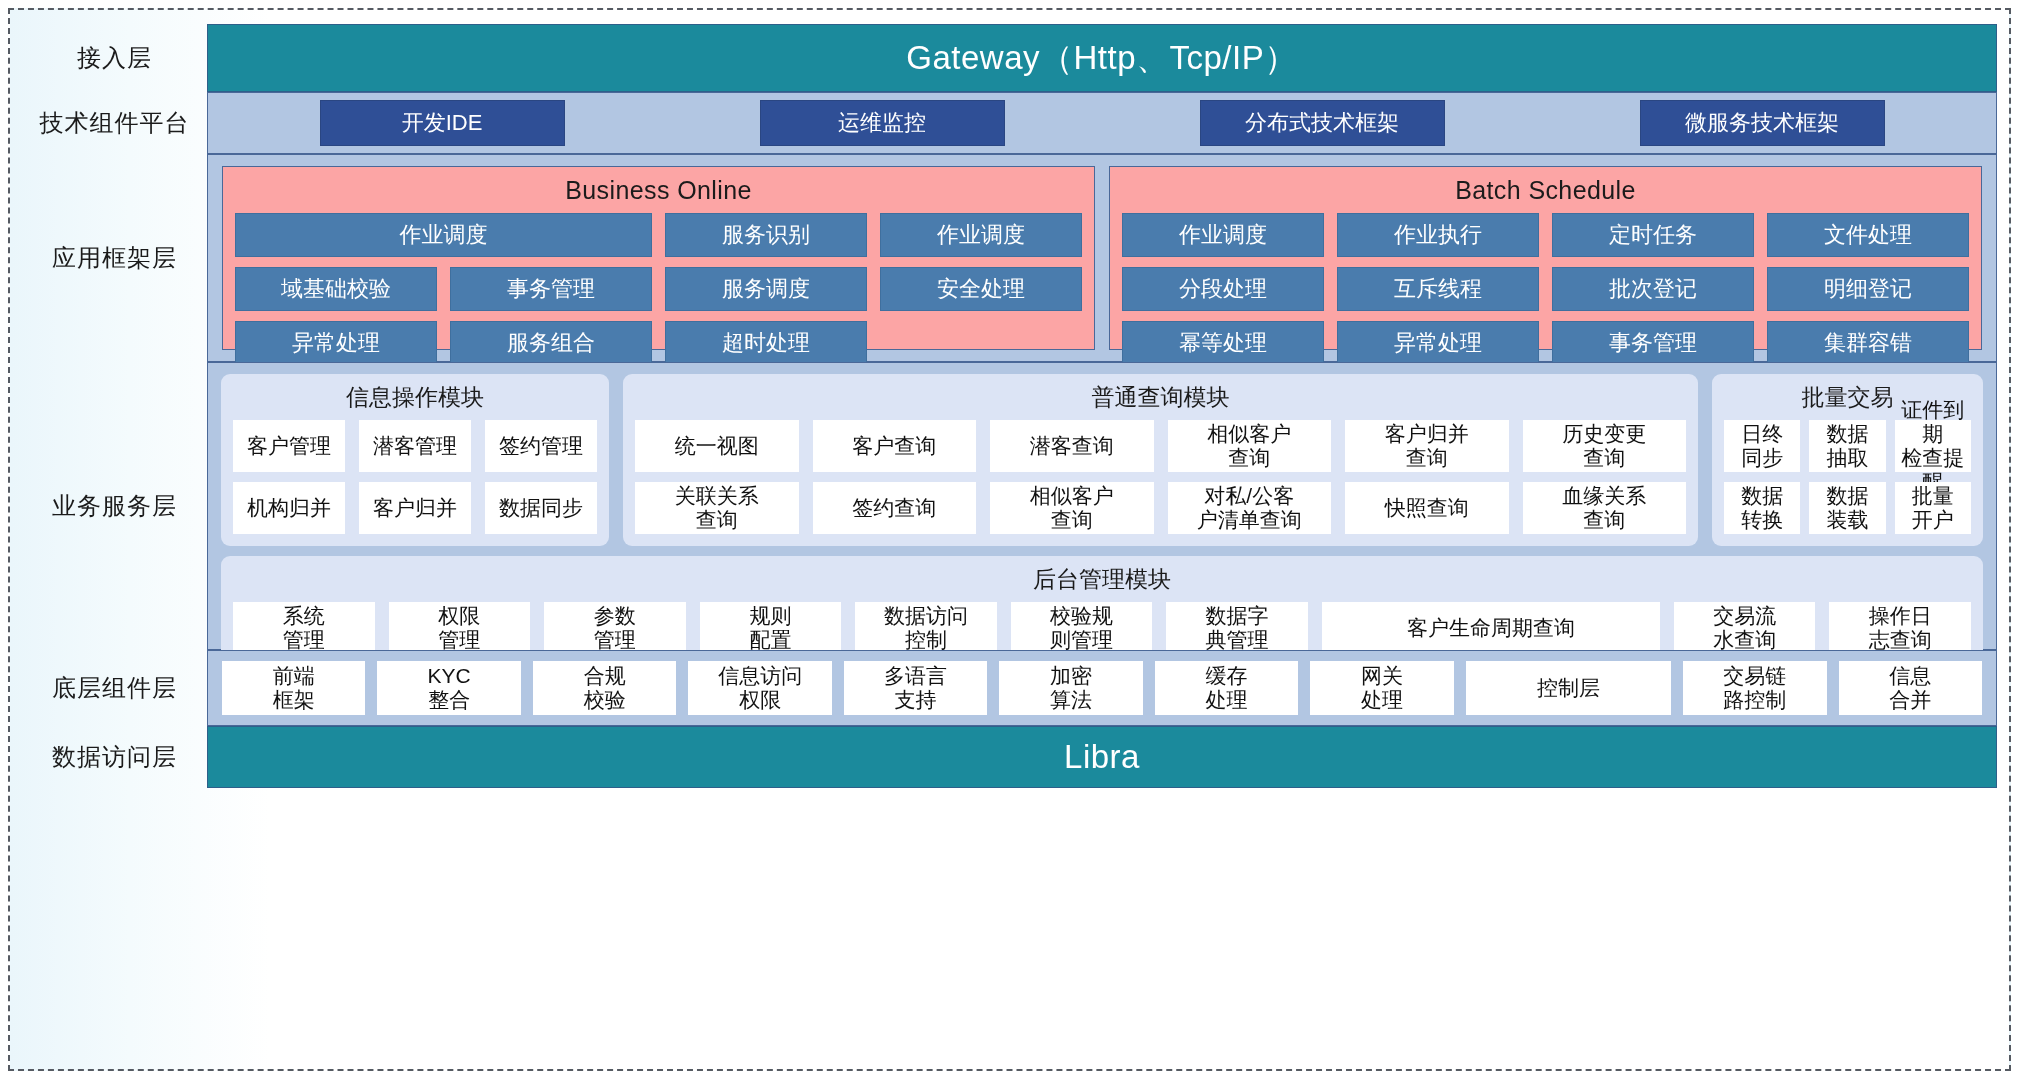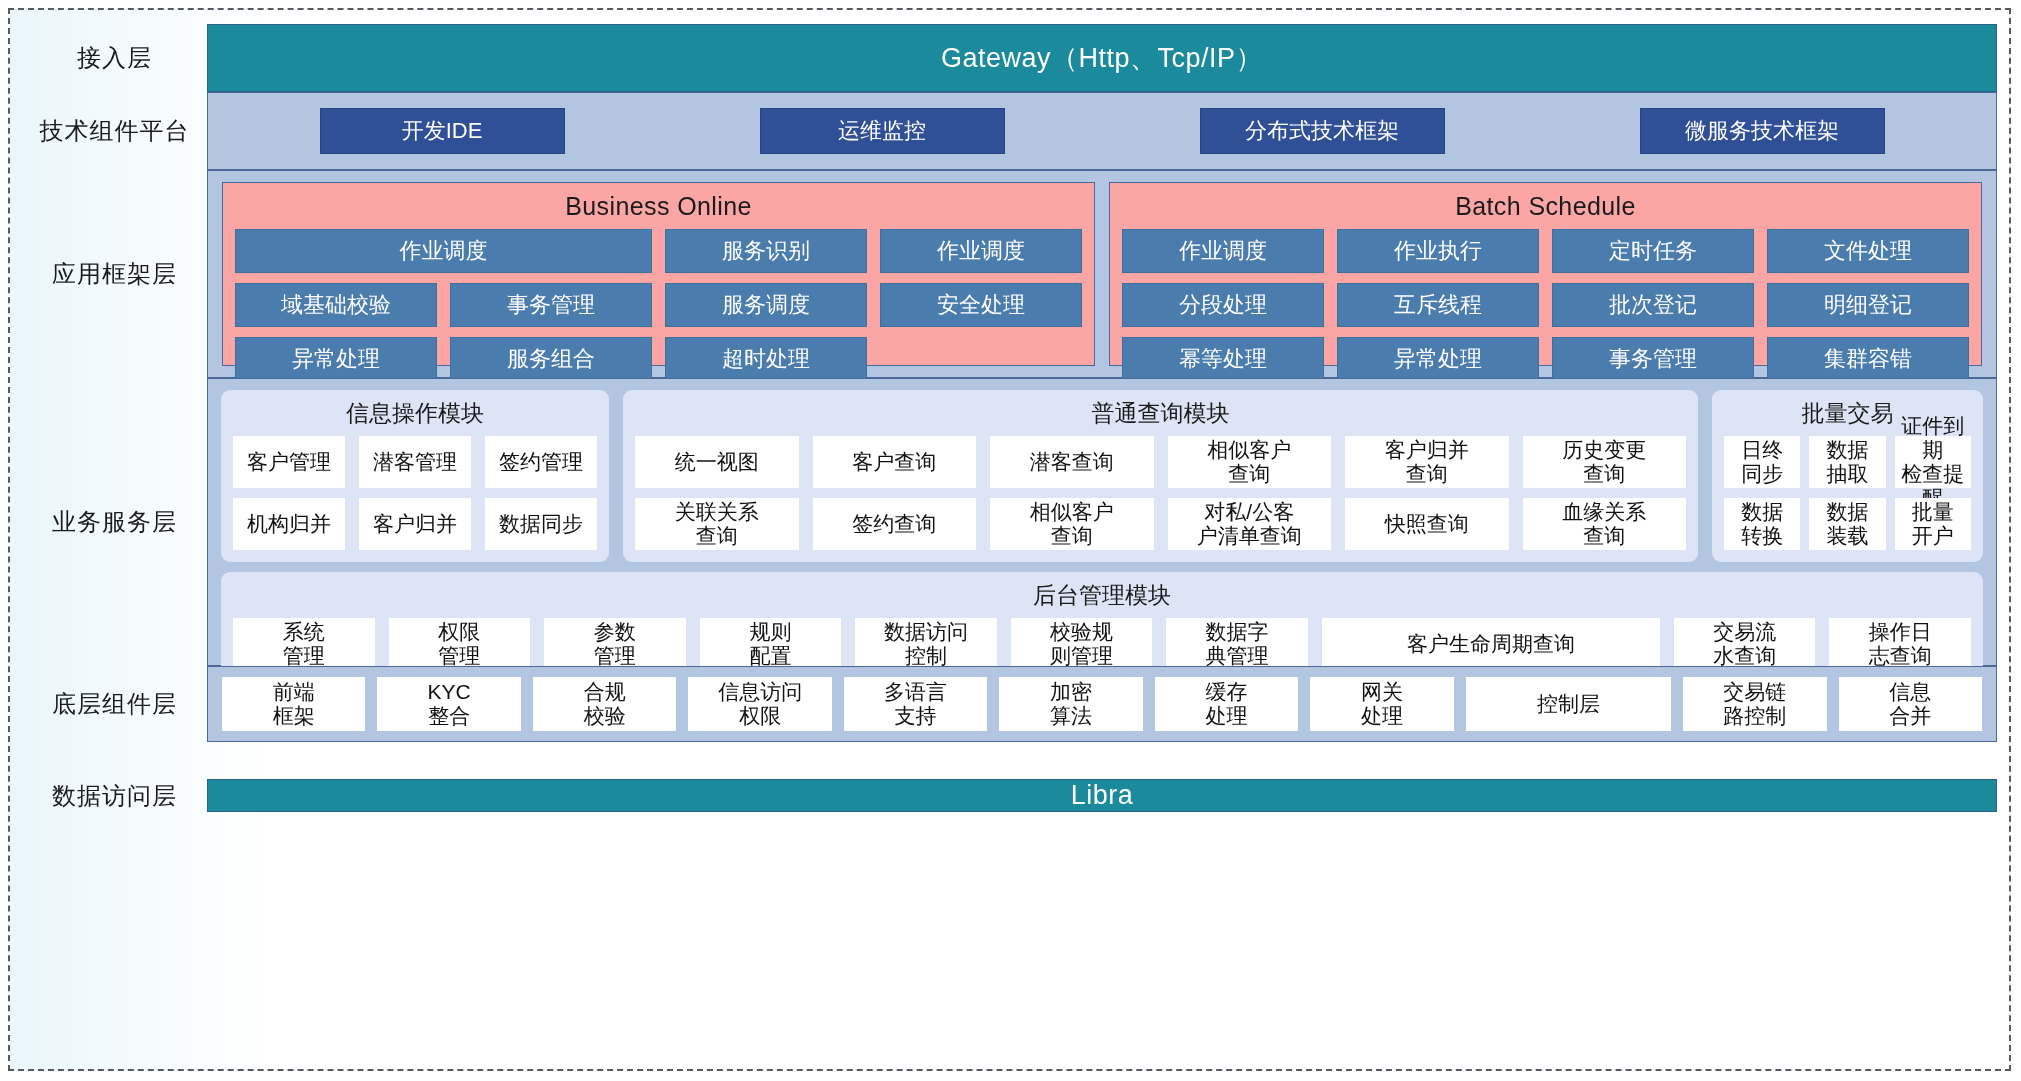--- a/index.html
+++ b/index.html
@@ -62,21 +62,21 @@
 
   
   .teal-bar {
     flex: 1 1 auto;
     background: #1b8a9c;
     border: 1px solid #2e5f8a;
     color: #ffffff;
     display: flex;
     align-items: center;
     justify-content: center;
-    font-size: 27px;
+    font-size: 33px;
     letter-spacing: 0.5px;
   }
 
   
   .lb-panel {
     flex: 1 1 auto;
     background: #b2c6e2;
     border: 1px solid #4a6898;
     display: flex;
     align-items: center;
@@ -218,25 +218,25 @@
     gap: 12px;
   }
   .bottom-panel .white-chip {
     flex: 1 1 0;
     height: 54px;
   }
   .bottom-panel .white-chip.wide { flex: 1.45 1 0; }
 
   
   .row-gateway  { height: 68px; }
-  .row-tech     { height: 78px; }
+  .row-tech     { height: 62px; }
   .row-appfw    { height: 208px; }
   .row-bsl      { height: 288px; }
   .row-bottom   { height: 76px; }
-  .row-data     { height: 70px; align-items: flex-end; }
+  .row-data     { height: 62px; }
 </style>
 </head>
 <body>
 
 <div class="diagram">
   <div class="rows">
 
     <div class="row row-gateway">
       <div class="row-label">接入层</div>
       <div class="row-body">

